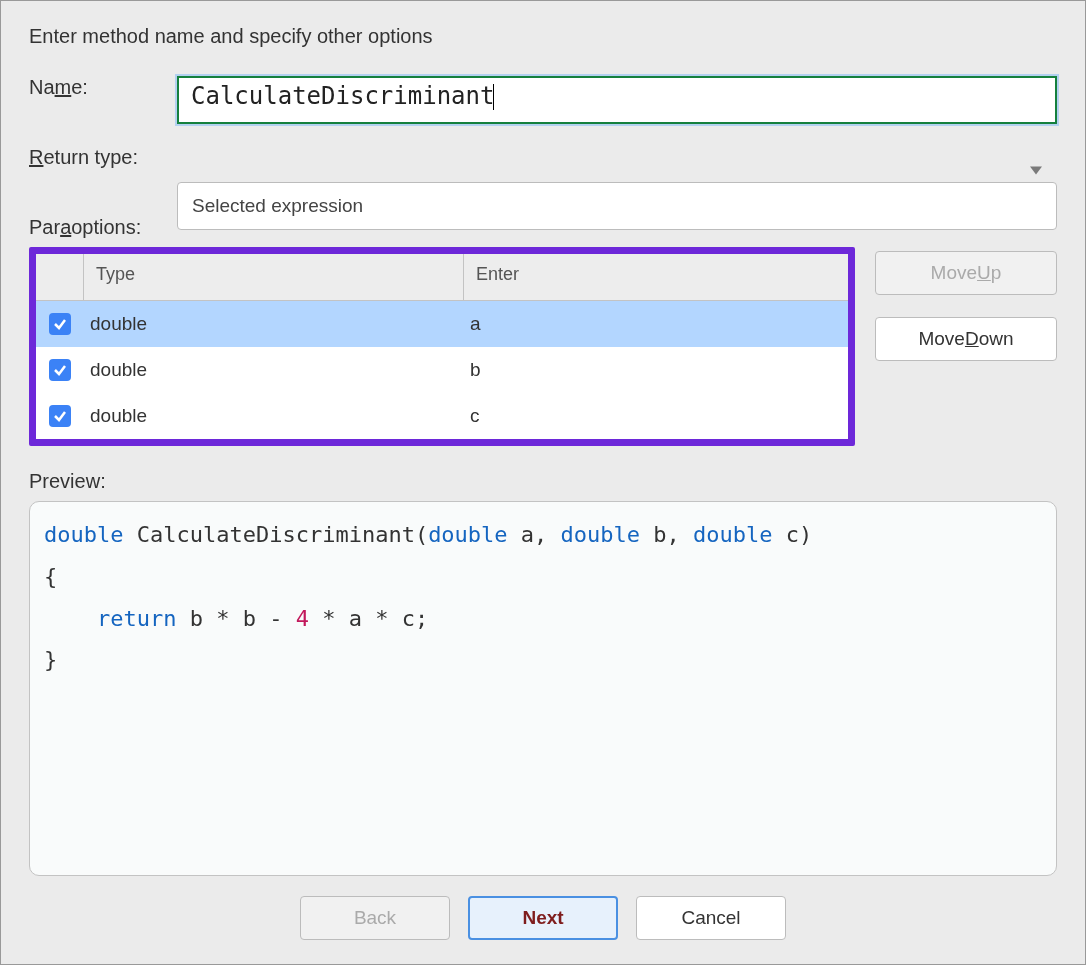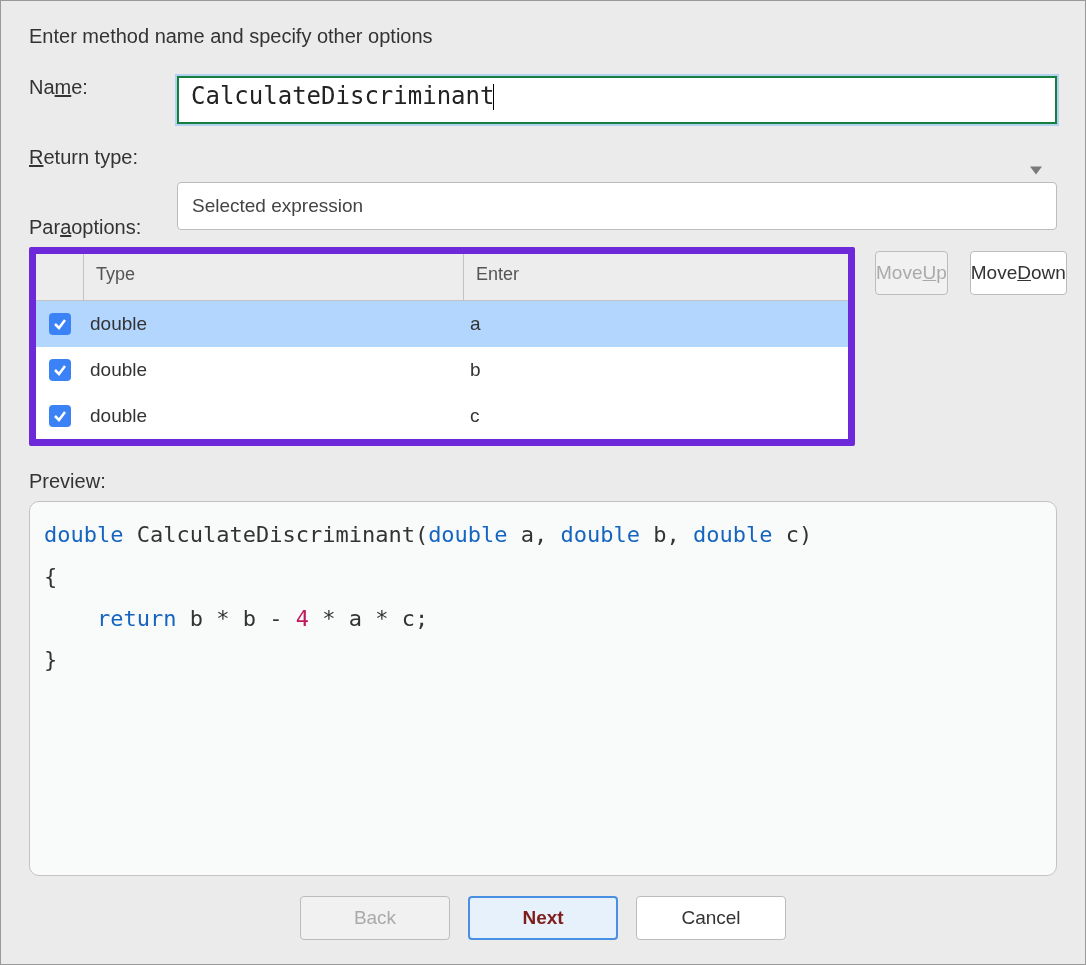--- a/index.html
+++ b/index.html
@@ -148,21 +148,21 @@
     border-radius: 4px;
     background: #3b82f6;
     display:flex; align-items:center; justify-content:center;
     color: #fff;
     font-size: 15px;
     cursor: pointer;
   }
   .move-buttons {
     width: 182px;
     display: flex;
-    flex-direction: row;
+    flex-direction: column;
     gap: 22px;
     padding-top: 4px;
   }
   .btn {
     height: 44px;
     border: 1px solid #bcbcbc;
     border-radius: 4px;
     background: #fff;
     font-size: 19px;
     color: #333;

